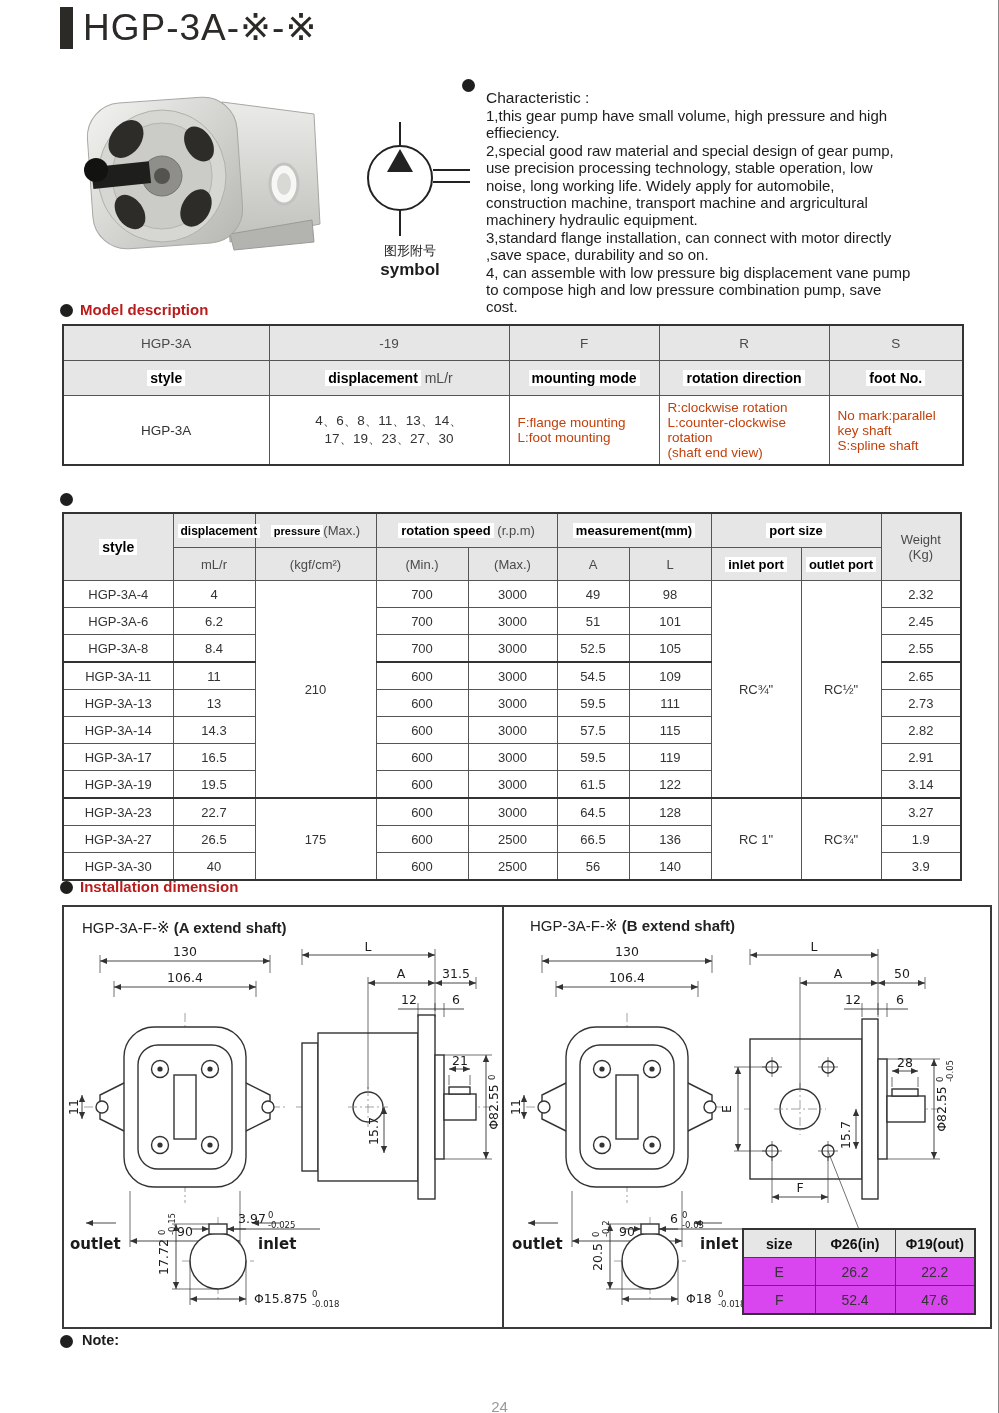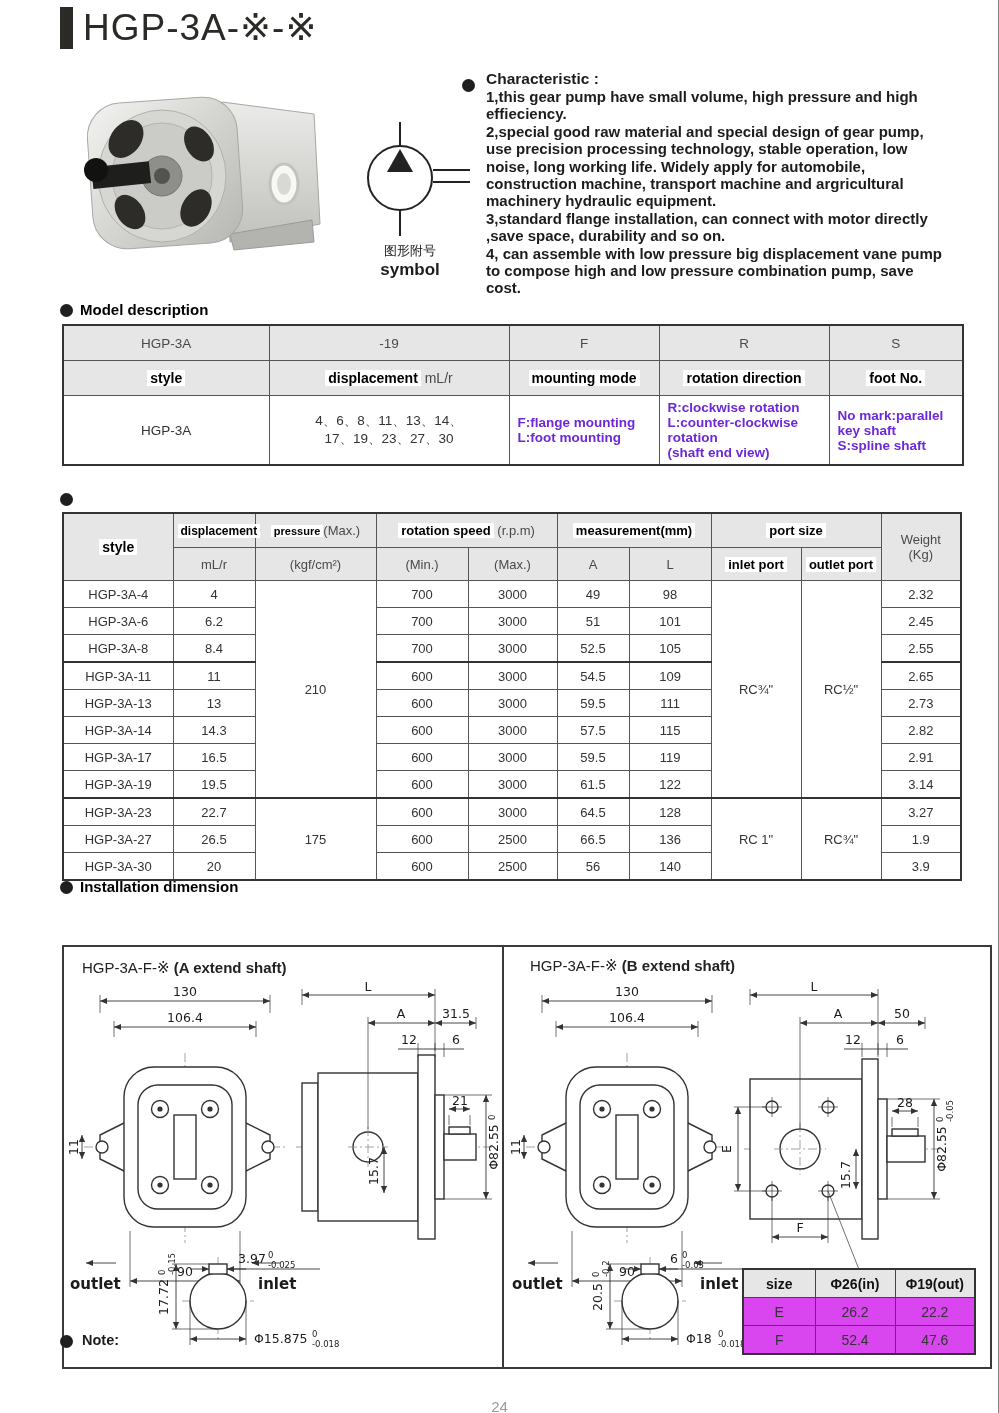--- a/index.html
+++ b/index.html
@@ -1,35 +1,35 @@
 <!DOCTYPE html>
 <html><head>
 <meta charset="utf-8">
 <style>
   html,body{margin:0;padding:0;background:#888;}
   .page{position:relative;width:998px;height:1413px;background:#fff;overflow:hidden;
         font-family:"Liberation Sans","DejaVu Sans",sans-serif;color:#1c1c1c;}
   .abs{position:absolute;}
   .bullet{display:inline-block;width:13px;height:13px;border-radius:50%;background:#1f1f1d;}
-  .sec-head{font-size:15px;font-weight:bold;color:#000000;}
+  .sec-head{font-size:15px;font-weight:bold;color:#b91c1c;}
   .pre{white-space:pre-line;}
   
   .title-bar{width:13px;height:42px;background:#2b2a27;}
   .title-text{font-size:37px;color:#2b2a27;letter-spacing:1px;}
   
-  .char-head{font-size:15.5px;font-weight:bold;}
-  .char-body{font-size:15px;font-weight:bold;line-height:17.4px;white-space:pre-line;}
+  .char-head{font-size:15.5px;font-weight:normal;margin-top:19px;}
+  .char-body{font-size:15px;font-weight:normal;line-height:17.4px;white-space:pre-line;}
   
   table{border-collapse:collapse;table-layout:fixed;}
   .dtable{border:2px solid #333;font-size:13.5px;color:#333;}
   .dtable td,.dtable th{border:1px solid #555;text-align:center;vertical-align:middle;padding:1px 4px;}
   .hdr{background:#e6e6e6;color:#4a4a4a;}
   .hl{background:#fff;color:#000;font-weight:bold;padding:0 3px;}
   .plain{font-weight:normal;color:#4a4a4a;}
-  .bold{font-weight:bold;color:#6d28d9;}
+  .bold{font-weight:normal;color:#c2410c;}
   .left{text-align:left !important;padding-left:8px !important;}
   .mtable .content td{height:66px;}
   .mtable .r1 td{height:32px;}
   .mtable .r2 td{height:32px;font-size:14px;}
   .stable th{font-weight:normal;}
   .stable tbody td{height:24px;}
   .stable tr.thick-top td{border-top:2px solid #333;}
   
   .draw-box{border:2px solid #3a3a3a;}
   .panel-title{font-size:15px;color:#222;}
@@ -298,34 +298,34 @@
           <td>HGP-3A-27</td>
           <td>26.5</td>
           <td>600</td>
           <td>2500</td>
           <td>66.5</td>
           <td>136</td>
           <td>1.9</td>
         </tr>
         <tr>
           <td>HGP-3A-30</td>
-          <td>20</td>
+          <td>40</td>
           <td>600</td>
           <td>2500</td>
           <td>56</td>
           <td>140</td>
           <td>3.9</td>
         </tr>
       </tbody>
   </table>
 
   <div class="abs" style="left:60px;top:880px;"><span class="bullet"></span></div>
   <div class="abs sec-head" style="left:80px;top:878px;">Installation dimension</div>
 
-  <div class="abs draw-box" style="left:62px;top:905px;width:926px;height:420px;margin-top:40px;">
+  <div class="abs draw-box" style="left:62px;top:905px;width:926px;height:420px;">
     <div class="divider" style="left:438px;"></div>
 
     <div class="abs" style="left:0;top:0;width:438px;height:420px;">
       <div class="abs panel-title" style="left:18px;top:12px;">
         <span>HGP-3A-F-※</span>
         <b>(A extend shaft)</b>
       </div>
       <svg class="abs" style="left:4px;top:32px;" width="430" height="385" viewBox="0 0 430 385">
         <defs>
             <marker id="aA" viewBox="0 0 10 10" refX="9" refY="5" markerWidth="9" markerHeight="9" orient="auto-start-reverse">

